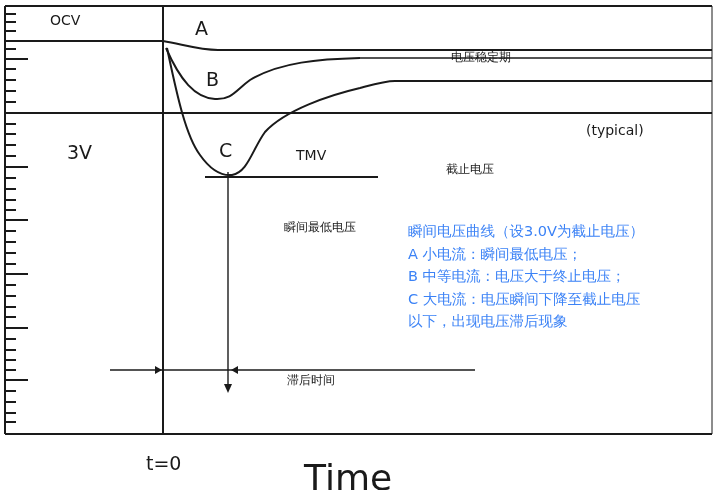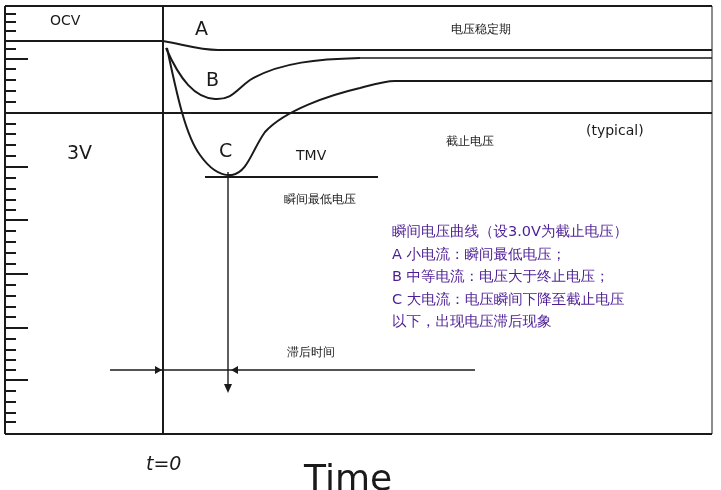--- a/index.html
+++ b/index.html
@@ -2,22 +2,22 @@
 <html><head>
 <meta charset="utf-8">
 <style>
   html, body { margin: 0; padding: 0; background: #ffffff; }
   body { width: 721px; height: 490px; position: relative; overflow: hidden;
          font-family: "DejaVu Sans", "Liberation Sans", sans-serif; color: #111; }
   svg.diagram { position: absolute; left: 0; top: 0; }
   .lbl { position: absolute; white-space: nowrap; line-height: 1; color: #1a1a1a; }
   .big { font-size: 14px; }
   .med { font-size: 19px; }
-  .cn-sm { font-size: 12px; }
-  .legend { position: absolute; left: 392px; top: 220px; font-size: 14.5px; line-height: 22.5px; color: #4c1d95; }
+  .cn-sm { font-size: 12px; margin-top: 28px; }
+  .legend { position: absolute; left: 408px; top: 220px; font-size: 14.5px; line-height: 22.5px; color: #3b82f6; }
   .legend div { white-space: nowrap; }
 </style>
 </head>
 <body>
 
 <svg class="diagram" width="721" height="490" viewBox="0 0 721 490">
 
   <g stroke="#1a1a1a" fill="none">
     <line x1="5" y1="6" x2="712" y2="6" stroke-width="2"></line>
     <line x1="5" y1="6" x2="5" y2="434" stroke-width="2"></line>
@@ -104,14 +104,14 @@
 <span class="lbl cn-sm" style="left:287px; top:346px;">滞后时间</span>
 
 <div class="legend">
   <div>瞬间电压曲线（设3.0V为截止电压）</div>
   <div>A 小电流：瞬间最低电压；</div>
   <div>B 中等电流：电压大于终止电压；</div>
   <div>C 大电流：电压瞬间下降至截止电压</div>
   <div>以下，出现电压滞后现象</div>
 </div>
 
-<span class="lbl med" style="left:146px; top:454px;font-style:italic;">t=0</span>
+<span class="lbl med" style="left:146px; top:454px;">t=0</span>
 <span class="lbl" style="left:304px; top:460px; font-size:36px;">Time</span>
 
 </body></html>

